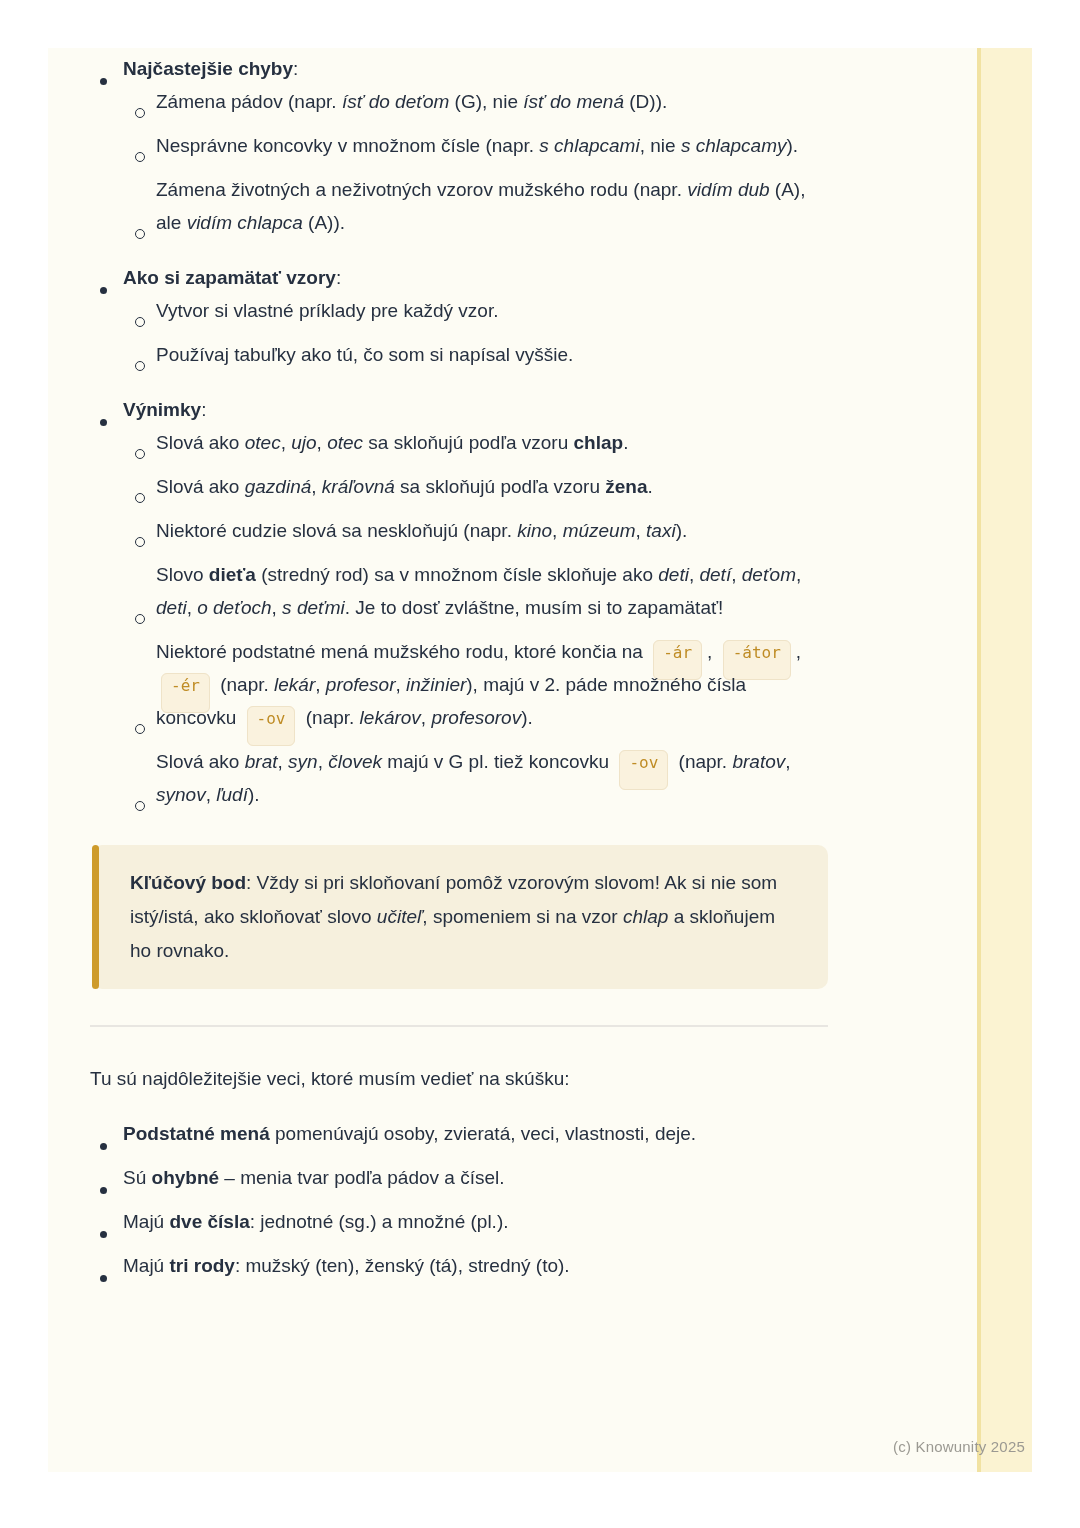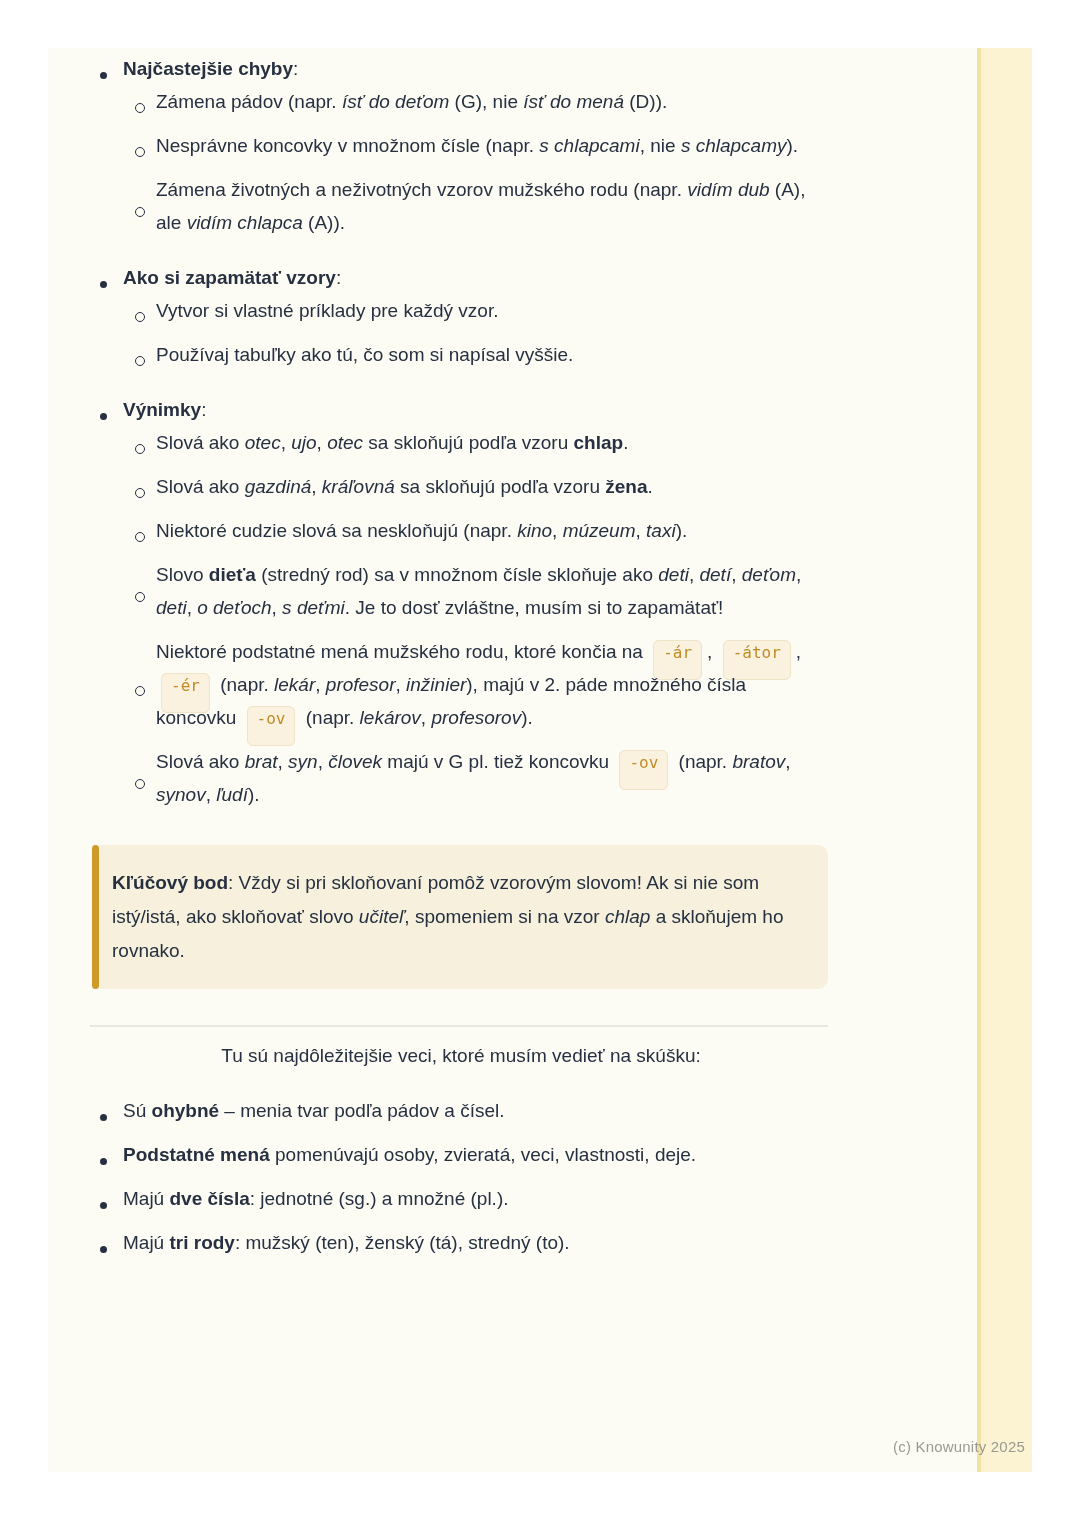--- a/index.html
+++ b/index.html
@@ -13,21 +13,21 @@
     position:absolute;left:977px;top:48px;width:55px;height:1424px;
     background:var(--page-edge-bg,#FBF3D2);
     border-left:4px solid var(--page-edge-line,#F1E2A2);
     box-sizing:border-box;z-index:1;
   }
   .sheet{
     position:absolute;left:48px;top:48px;width:929px;height:1424px;
     background:var(--sheet-bg,#FDFCF4);overflow:hidden;z-index:0;
   }
   .content{position:absolute;left:42px;top:4px;width:742px;}
-  .row{display:flex;align-items:center;}
+  .row{display:flex;align-items:flex-end;}
   .txt{margin:0;font-size:19px;line-height:33px;}
   .sec{margin-top:22px;}
   .sec.first{margin-top:0;}
   .mk{flex:none;}
   .mk.disc{width:7px;height:7px;border-radius:50%;background:var(--text,#263040);margin-top:13px;}
   .mk.ring{width:8px;height:8px;border-radius:50%;border:1.5px solid var(--text,#263040);margin-top:12px;background:transparent;box-sizing:content-box;}
   .l1 > .mk{margin-left:10px;margin-right:16px;}
   .l2 > .mk{margin-left:45px;margin-right:11px;}
   .sub .row{margin-top:11px;}
   .sub .row:first-child{margin-top:0;}
@@ -39,38 +39,38 @@
     font-family:"DejaVu Sans Mono","Liberation Mono",monospace;
     font-size:16px;line-height:1.3;
     color:var(--chip-text,#BF8C25);
     background:var(--chip-bg,#FAF2DE);
     border:1px solid var(--chip-border,#EFE3C8);
     border-radius:6px;padding:2px 9px 17px;margin:0 5px;white-space:nowrap;
   }
   .callout{
     position:relative;margin:34px 0 18px 2px;width:736px;box-sizing:border-box;
     background:var(--callout-bg,#F6F0DD);border-radius:10px;
-    padding:21px 30px 21px 20px;
+    padding:21px 30px 21px 38px;
   }
   .callout .txt{line-height:34px;}
   .callout .bar{
     position:absolute;left:0;top:0;bottom:0;width:7px;border-radius:7px;
     background:var(--callout-bar,#CE9B2B);
   }
   .divider{
     margin:36px 0 0;border:none;height:2px;width:738px;
     background:var(--divider,#E8E6E1);
   }
   .heading{
     margin:40px 0 0;font-size:36px;line-height:42px;font-weight:700;
     color:var(--accent-heading,#E8A82F);
     border-bottom:3px solid var(--heading-underline,#EDD28C);
     padding-bottom:15px;letter-spacing:-0.3px;
   }
-  .intro{margin-top:12px;text-align:center;}
+  .intro{margin-top:35px;}
   .summary{margin-top:22px;}
   .summary .row{margin-top:11px;}
   .summary .row:first-child{margin-top:0;}
   .watermark{
     position:absolute;left:893px;top:1437px;z-index:3;
     font-size:15px;line-height:19px;letter-spacing:0.2px;
     color:var(--watermark,#9B9992);
   }
 </style>
 </head>
@@ -158,25 +158,25 @@
     </aside>
 
     <hr class="divider">
 
 
     <p class="txt intro">Tu sú najdôležitejšie veci, ktoré musím vedieť na skúšku:</p>
 
     <div class="summary">
       <div class="row l1">
         <span class="mk disc"></span>
-        <p class="txt"><span class="seg-n">Sú </span><span class="seg-b">ohybné</span><span class="seg-n"> – menia tvar podľa pádov a čísel.</span></p>
+        <p class="txt"><span class="seg-b">Podstatné mená</span><span class="seg-n"> pomenúvajú osoby, zvieratá, veci, vlastnosti, deje.</span></p>
       </div>
       <div class="row l1">
         <span class="mk disc"></span>
-        <p class="txt"><span class="seg-b">Podstatné mená</span><span class="seg-n"> pomenúvajú osoby, zvieratá, veci, vlastnosti, deje.</span></p>
+        <p class="txt"><span class="seg-n">Sú </span><span class="seg-b">ohybné</span><span class="seg-n"> – menia tvar podľa pádov a čísel.</span></p>
       </div>
       <div class="row l1">
         <span class="mk disc"></span>
         <p class="txt"><span class="seg-n">Majú </span><span class="seg-b">dve čísla</span><span class="seg-n">: jednotné (sg.) a množné (pl.).</span></p>
       </div>
       <div class="row l1">
         <span class="mk disc"></span>
         <p class="txt"><span class="seg-n">Majú </span><span class="seg-b">tri rody</span><span class="seg-n">: mužský (ten), ženský (tá), stredný (to).</span></p>
       </div>
     </div>

